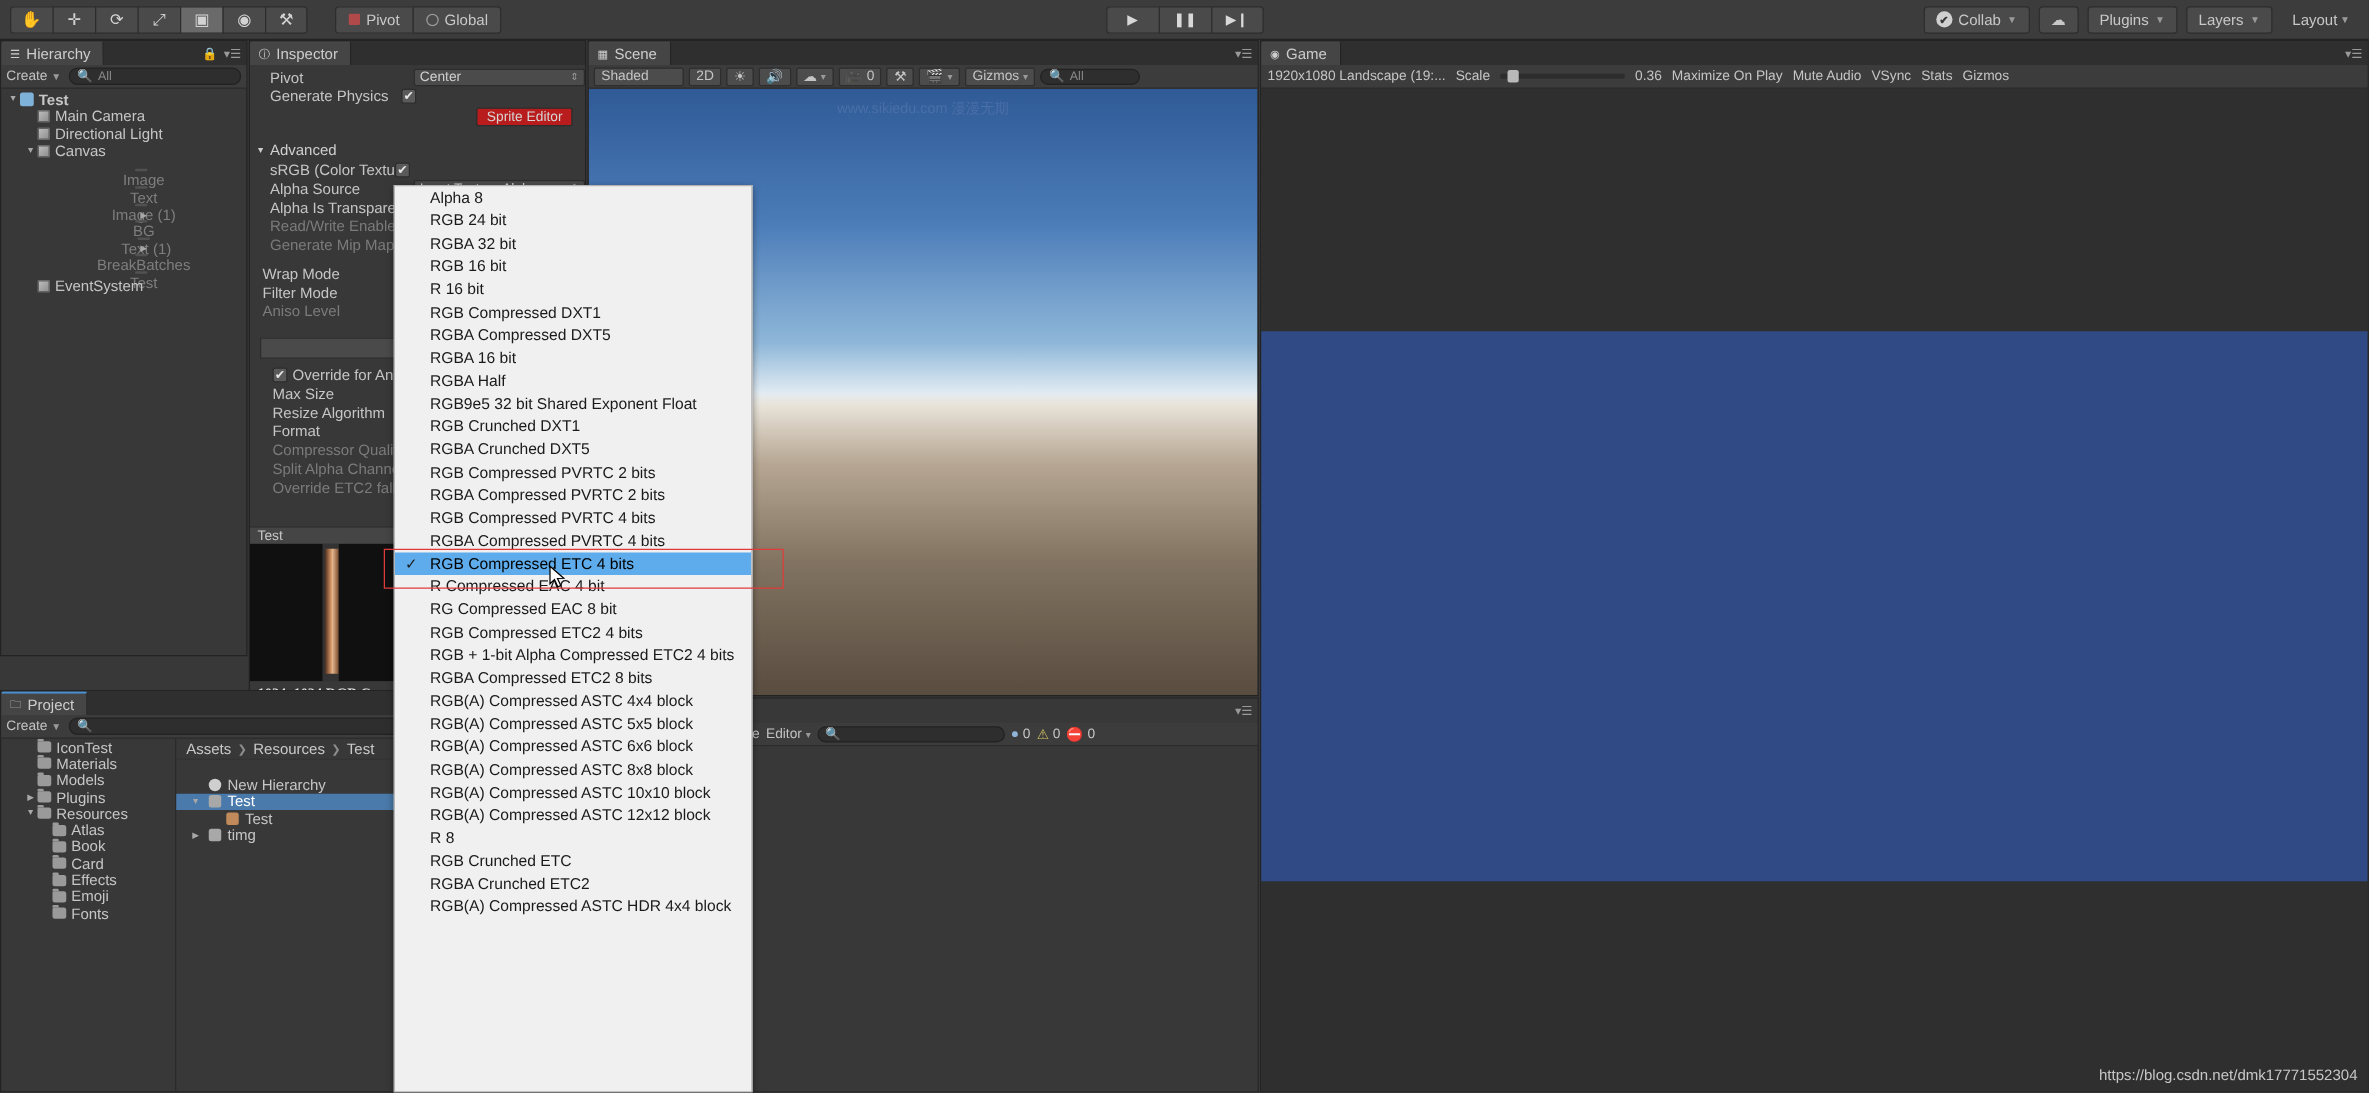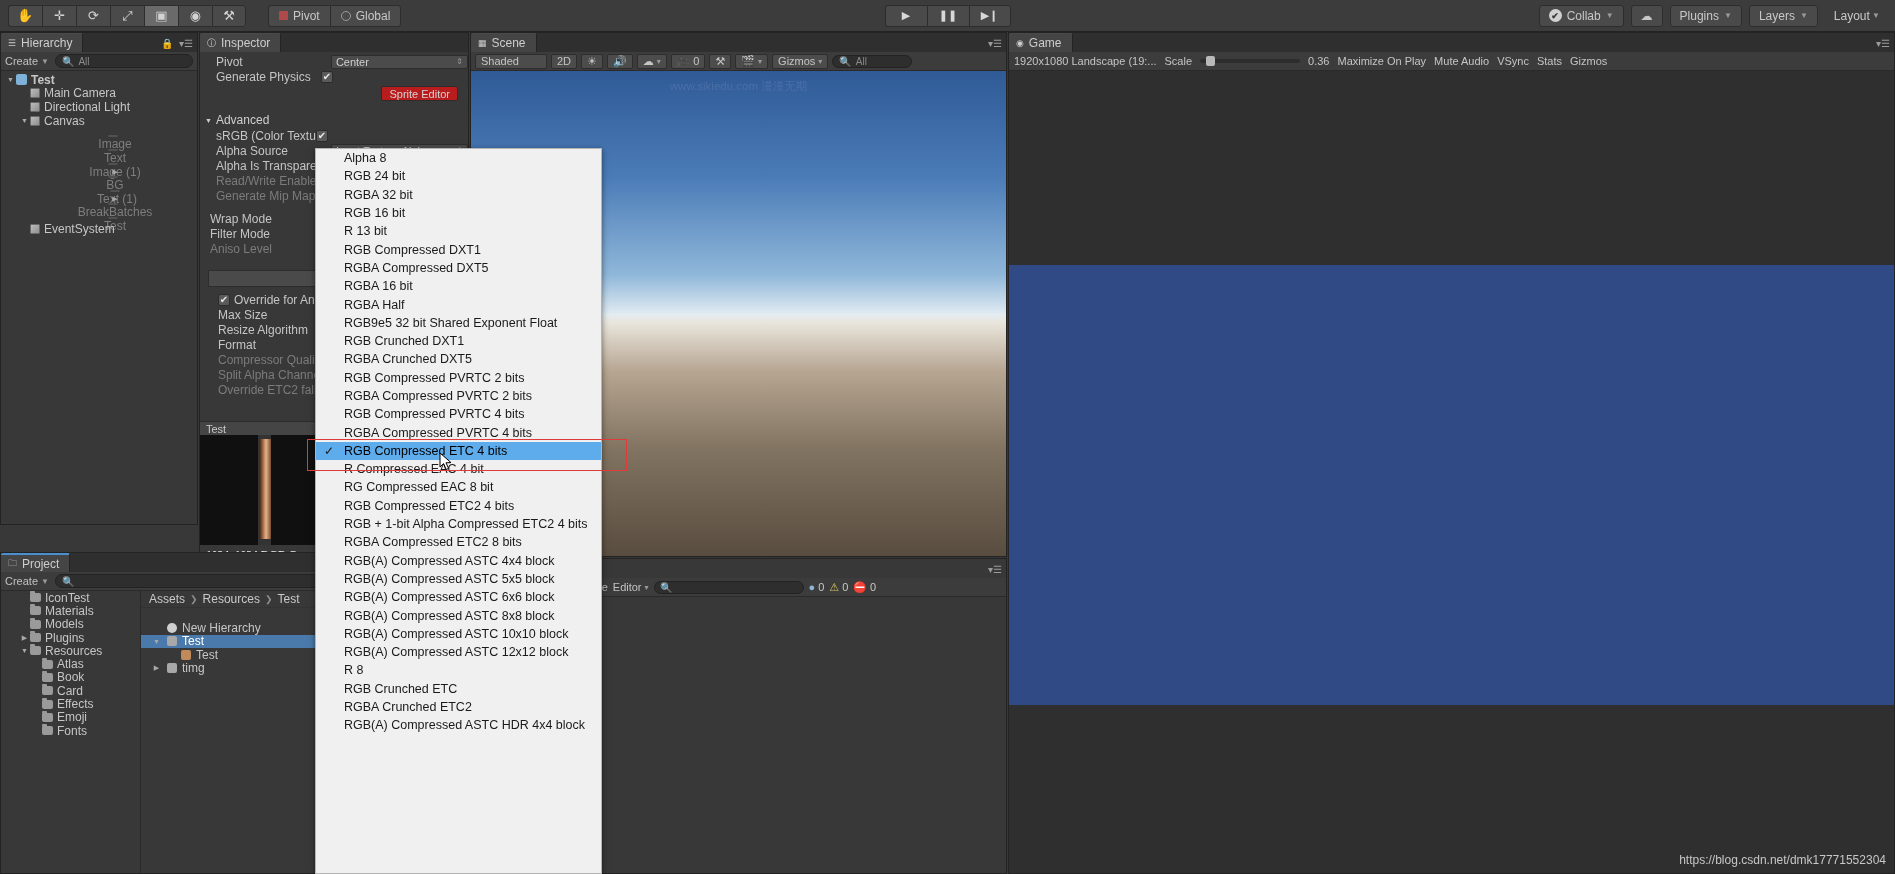--- a/index.html
+++ b/index.html
@@ -696,21 +696,21 @@
         <div class="dd-item">
           <span>RGB 24 bit</span>
         </div>
         <div class="dd-item">
           <span>RGBA 32 bit</span>
         </div>
         <div class="dd-item">
           <span>RGB 16 bit</span>
         </div>
         <div class="dd-item">
-          <span>R 13 bit</span>
+          <span>R 16 bit</span>
         </div>
         <div class="dd-item">
           <span>RGB Compressed DXT1</span>
         </div>
         <div class="dd-item">
           <span>RGBA Compressed DXT5</span>
         </div>
         <div class="dd-item">
           <span>RGBA 16 bit</span>
         </div>

